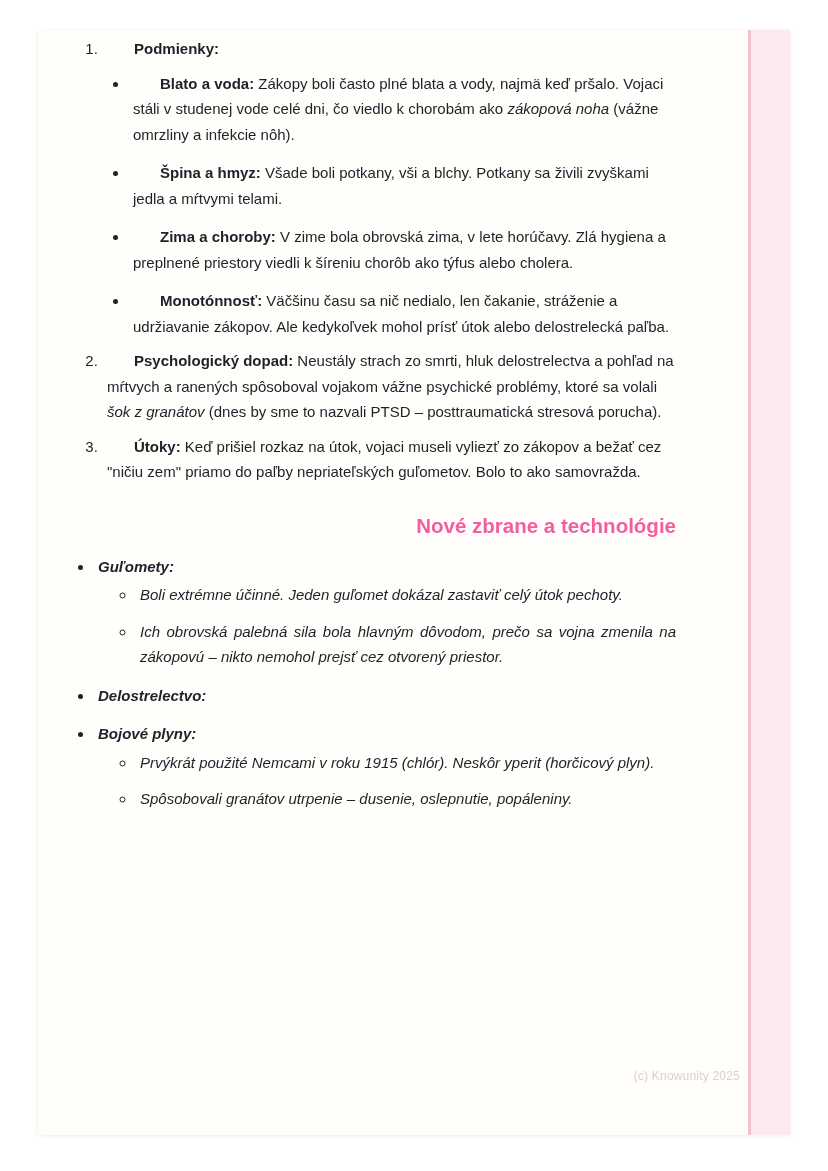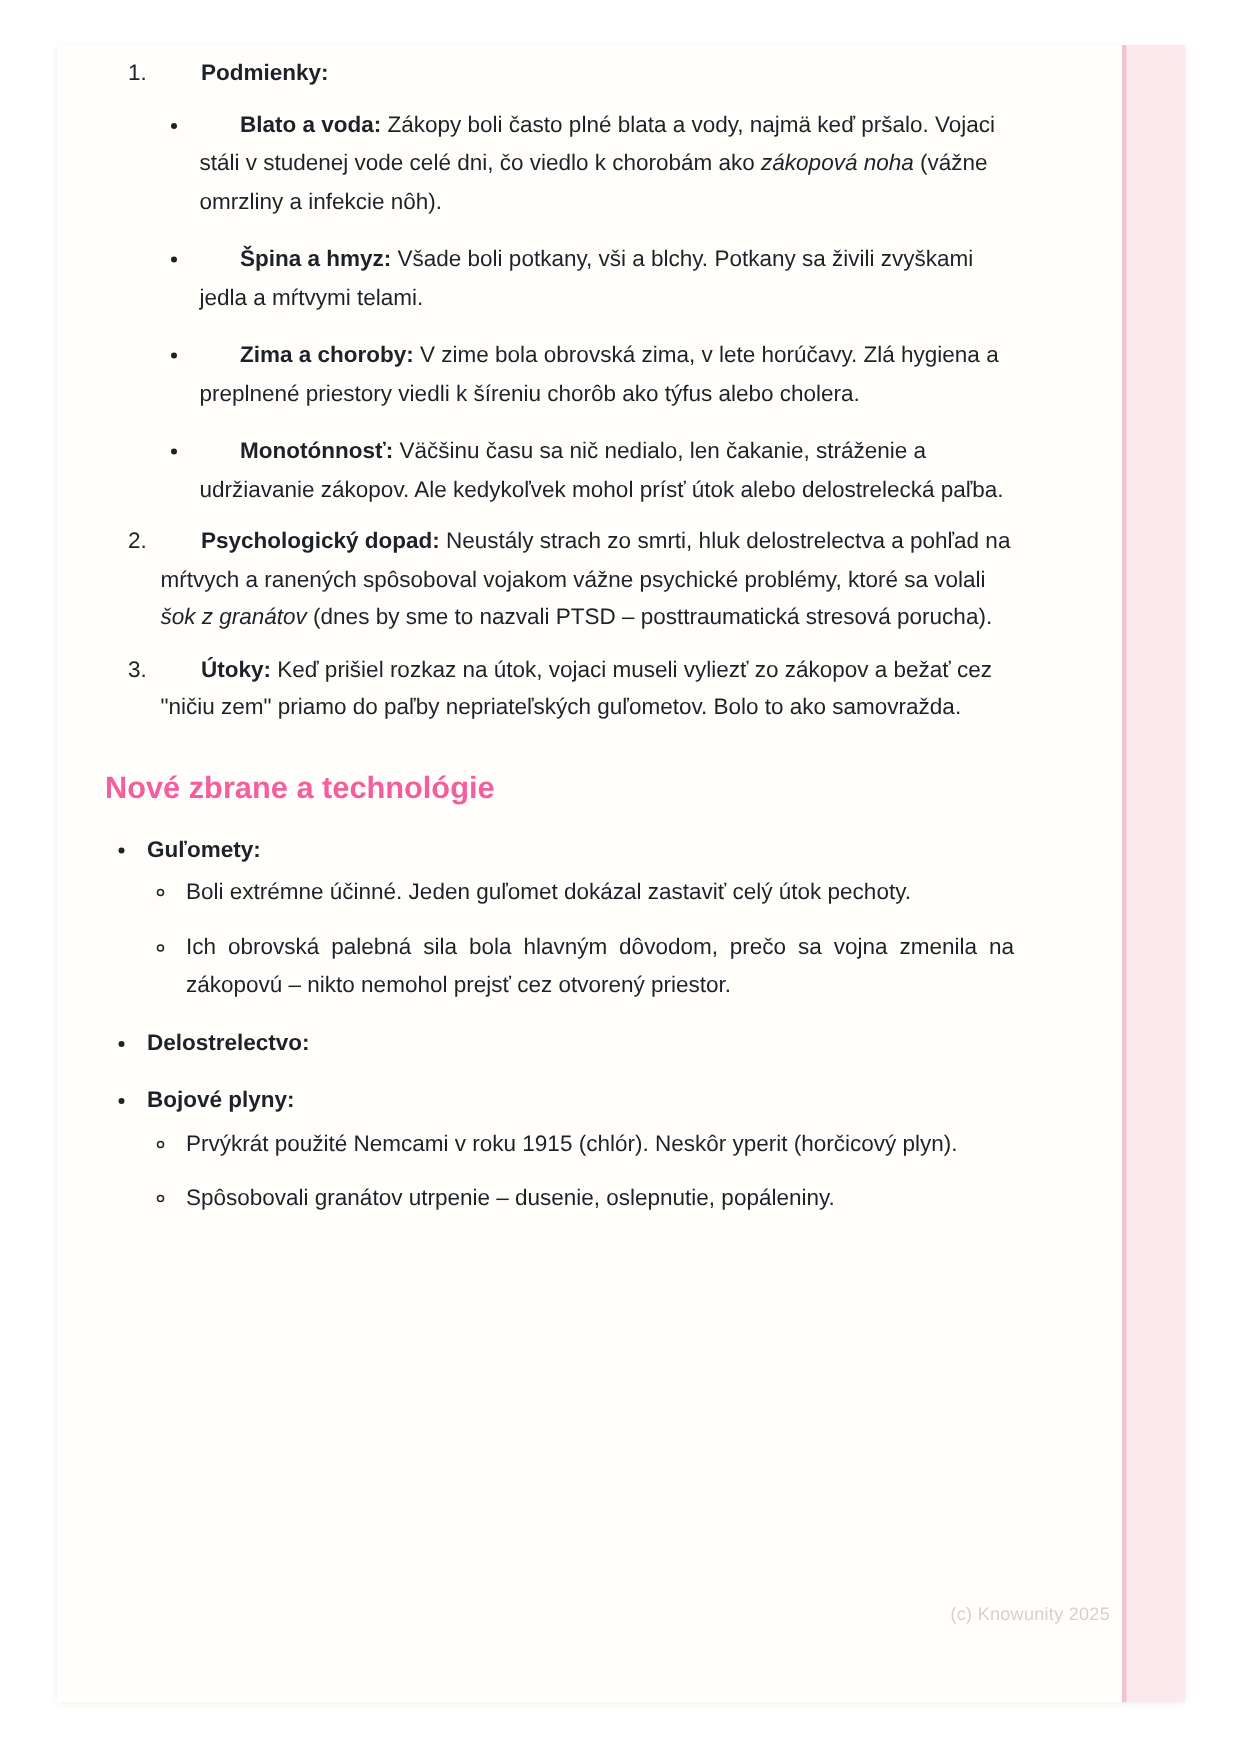--- a/index.html
+++ b/index.html
@@ -69,48 +69,50 @@
   ul.inner-list > li {
     margin: 0 0 13px 0;
     padding-left: 4px;
   }
   ul.inner-list > li:last-child { margin-bottom: 2px; }
 
   ul.bullets {
     margin: 0;
     padding: 0 0 0 26px;
     list-style: disc;
+    font-style: italic;
   }
   ul.bullets > li.group {
     margin: 0 0 13px 0;
     padding-left: 4px;
   }
 
   ul.sub-circles {
     margin: 3px 0 0 0;
     padding: 0 0 0 22px;
     list-style: circle;
   }
   ul.sub-circles > li {
-    margin: 0 0 11px 0;
+    margin: 0 0 11px 16px;
     padding-left: 4px;
   }
   ul.sub-circles > li:last-child { margin-bottom: 0; }
 
   .txt { text-align: justify; margin-left: 27px; }
 
   b.lead { font-weight: 700; }
   i.ital { }
 
   h2.section-heading {
     font-size: 20.5px;
     font-weight: 700;
     color: #f45d9e;
     margin: 27px 0 14px 2px;
     line-height: 28px;
+    text-align: right;
   }
 
   p.body-para {
     margin: 0 0 18px 2px;
     text-align: justify;
     line-height: 27px;
   }
 
   .watermark {
     position: absolute;

